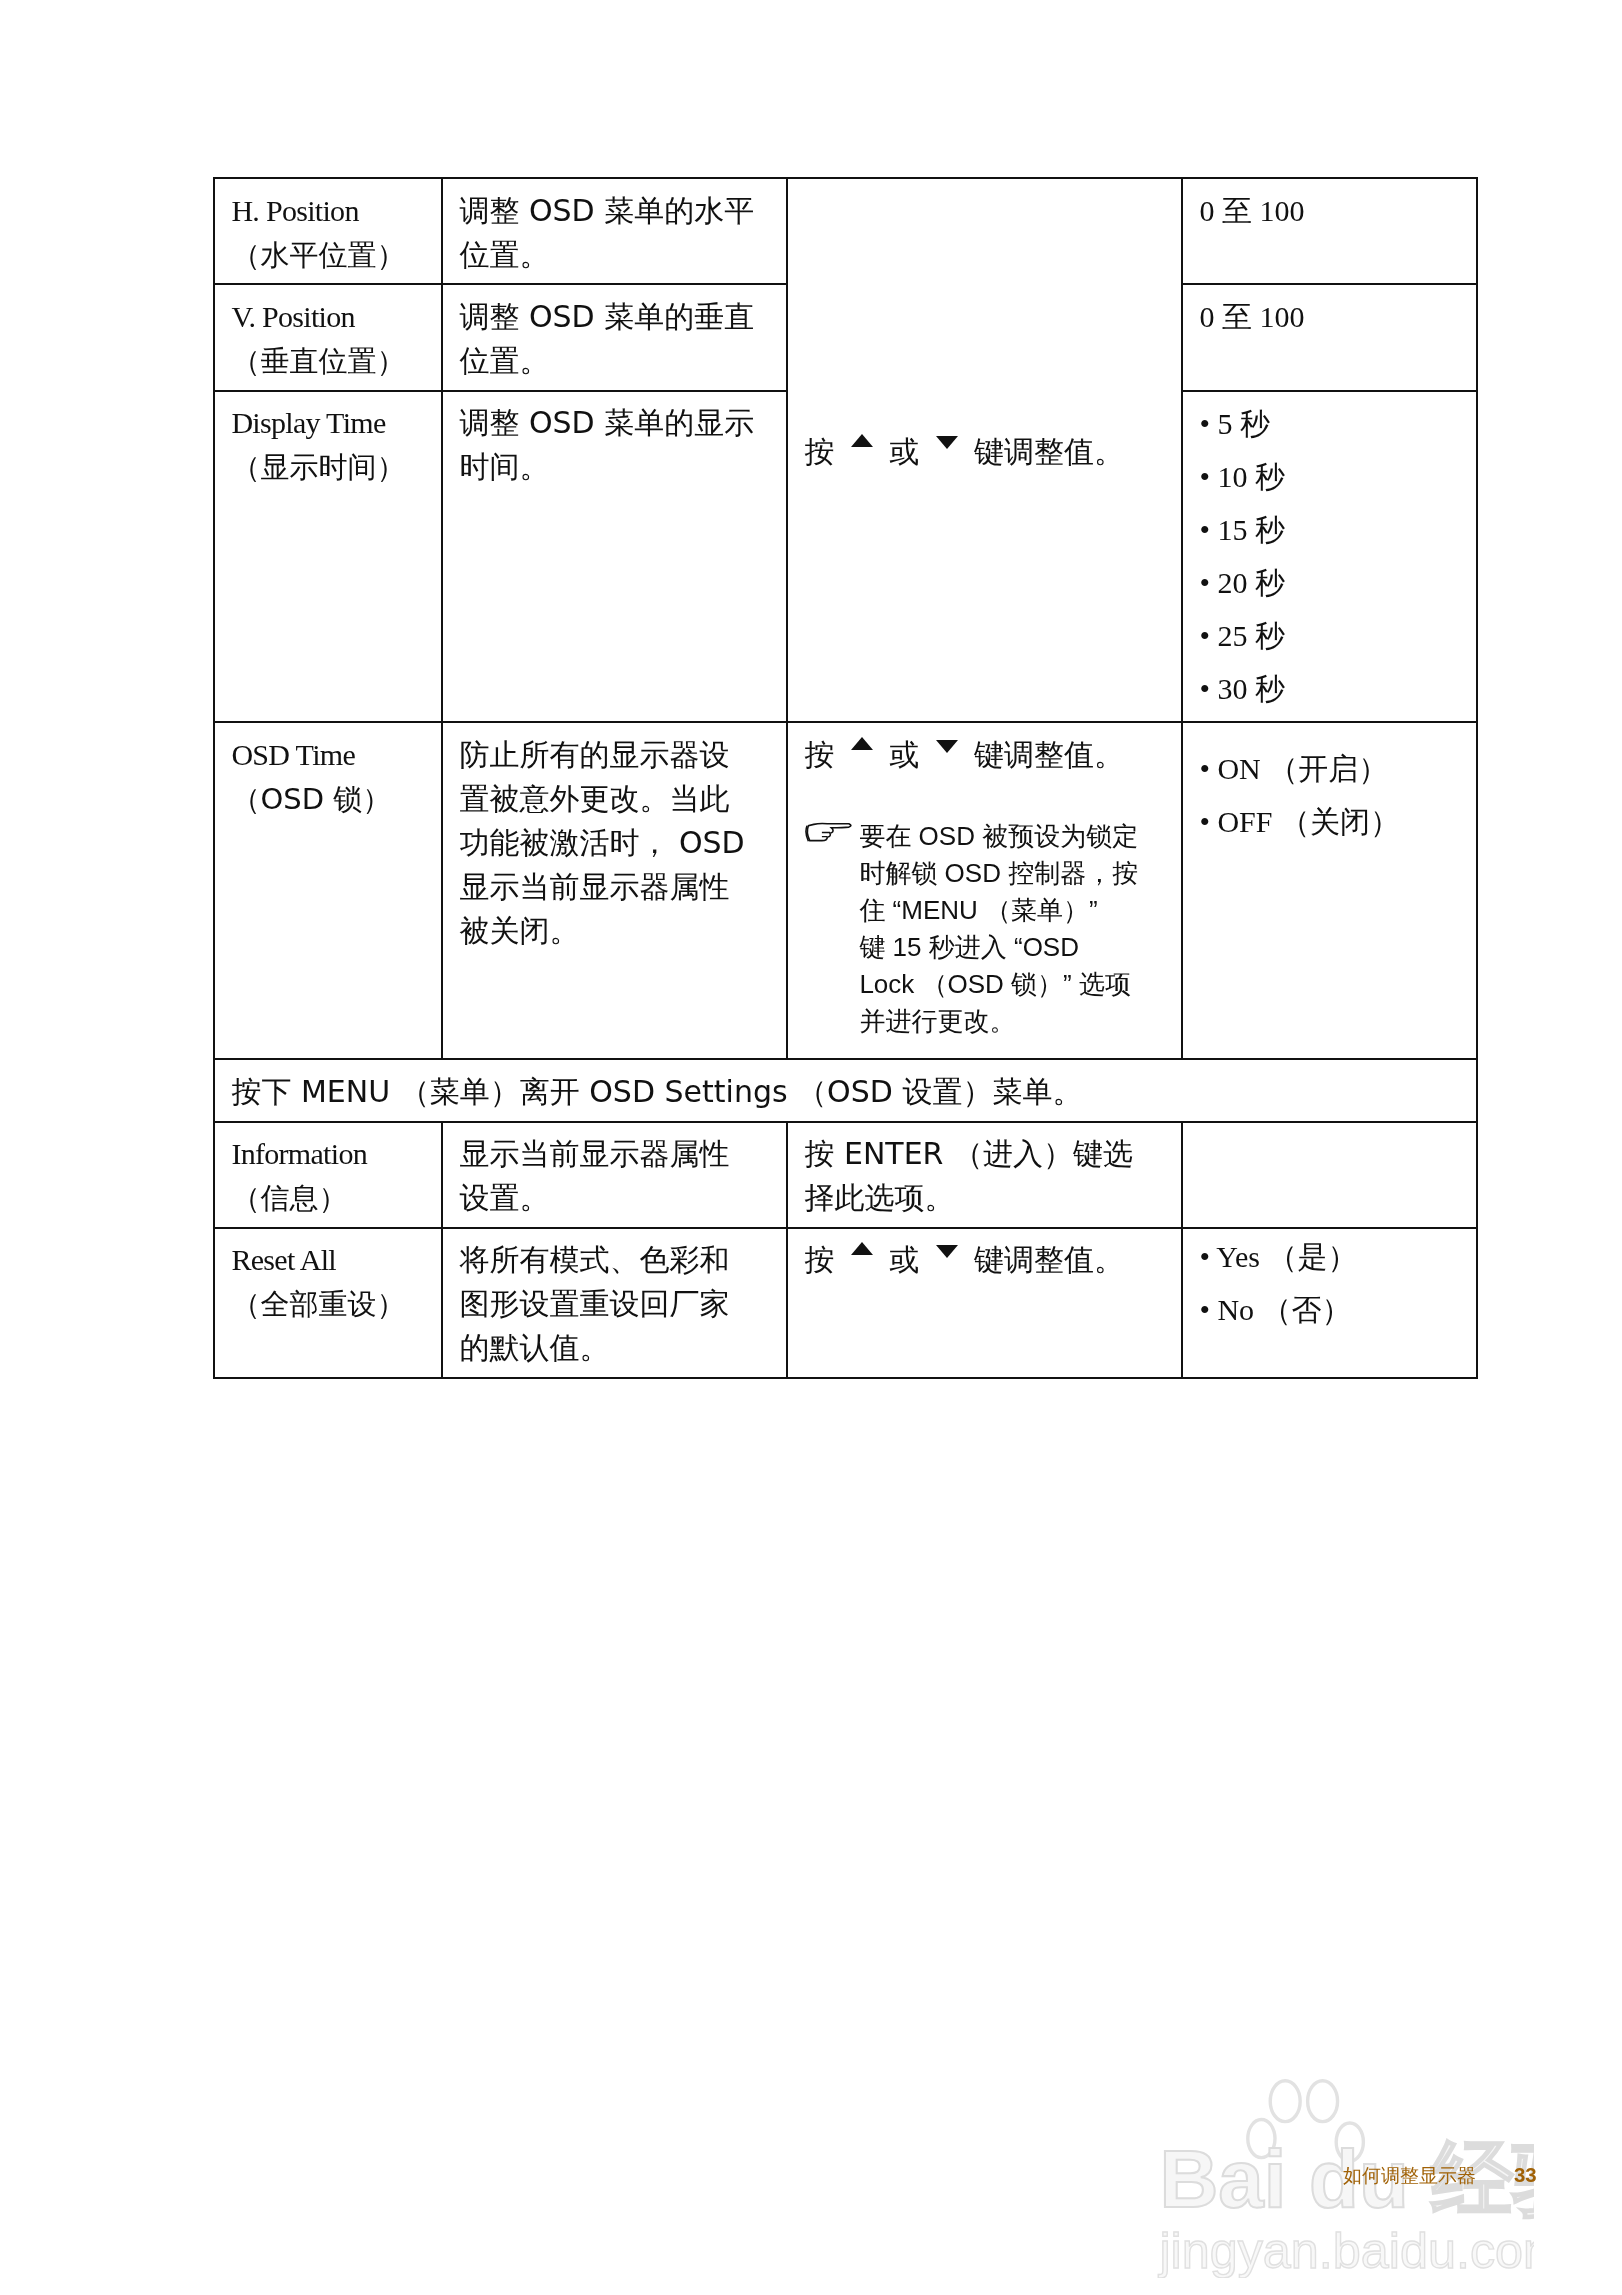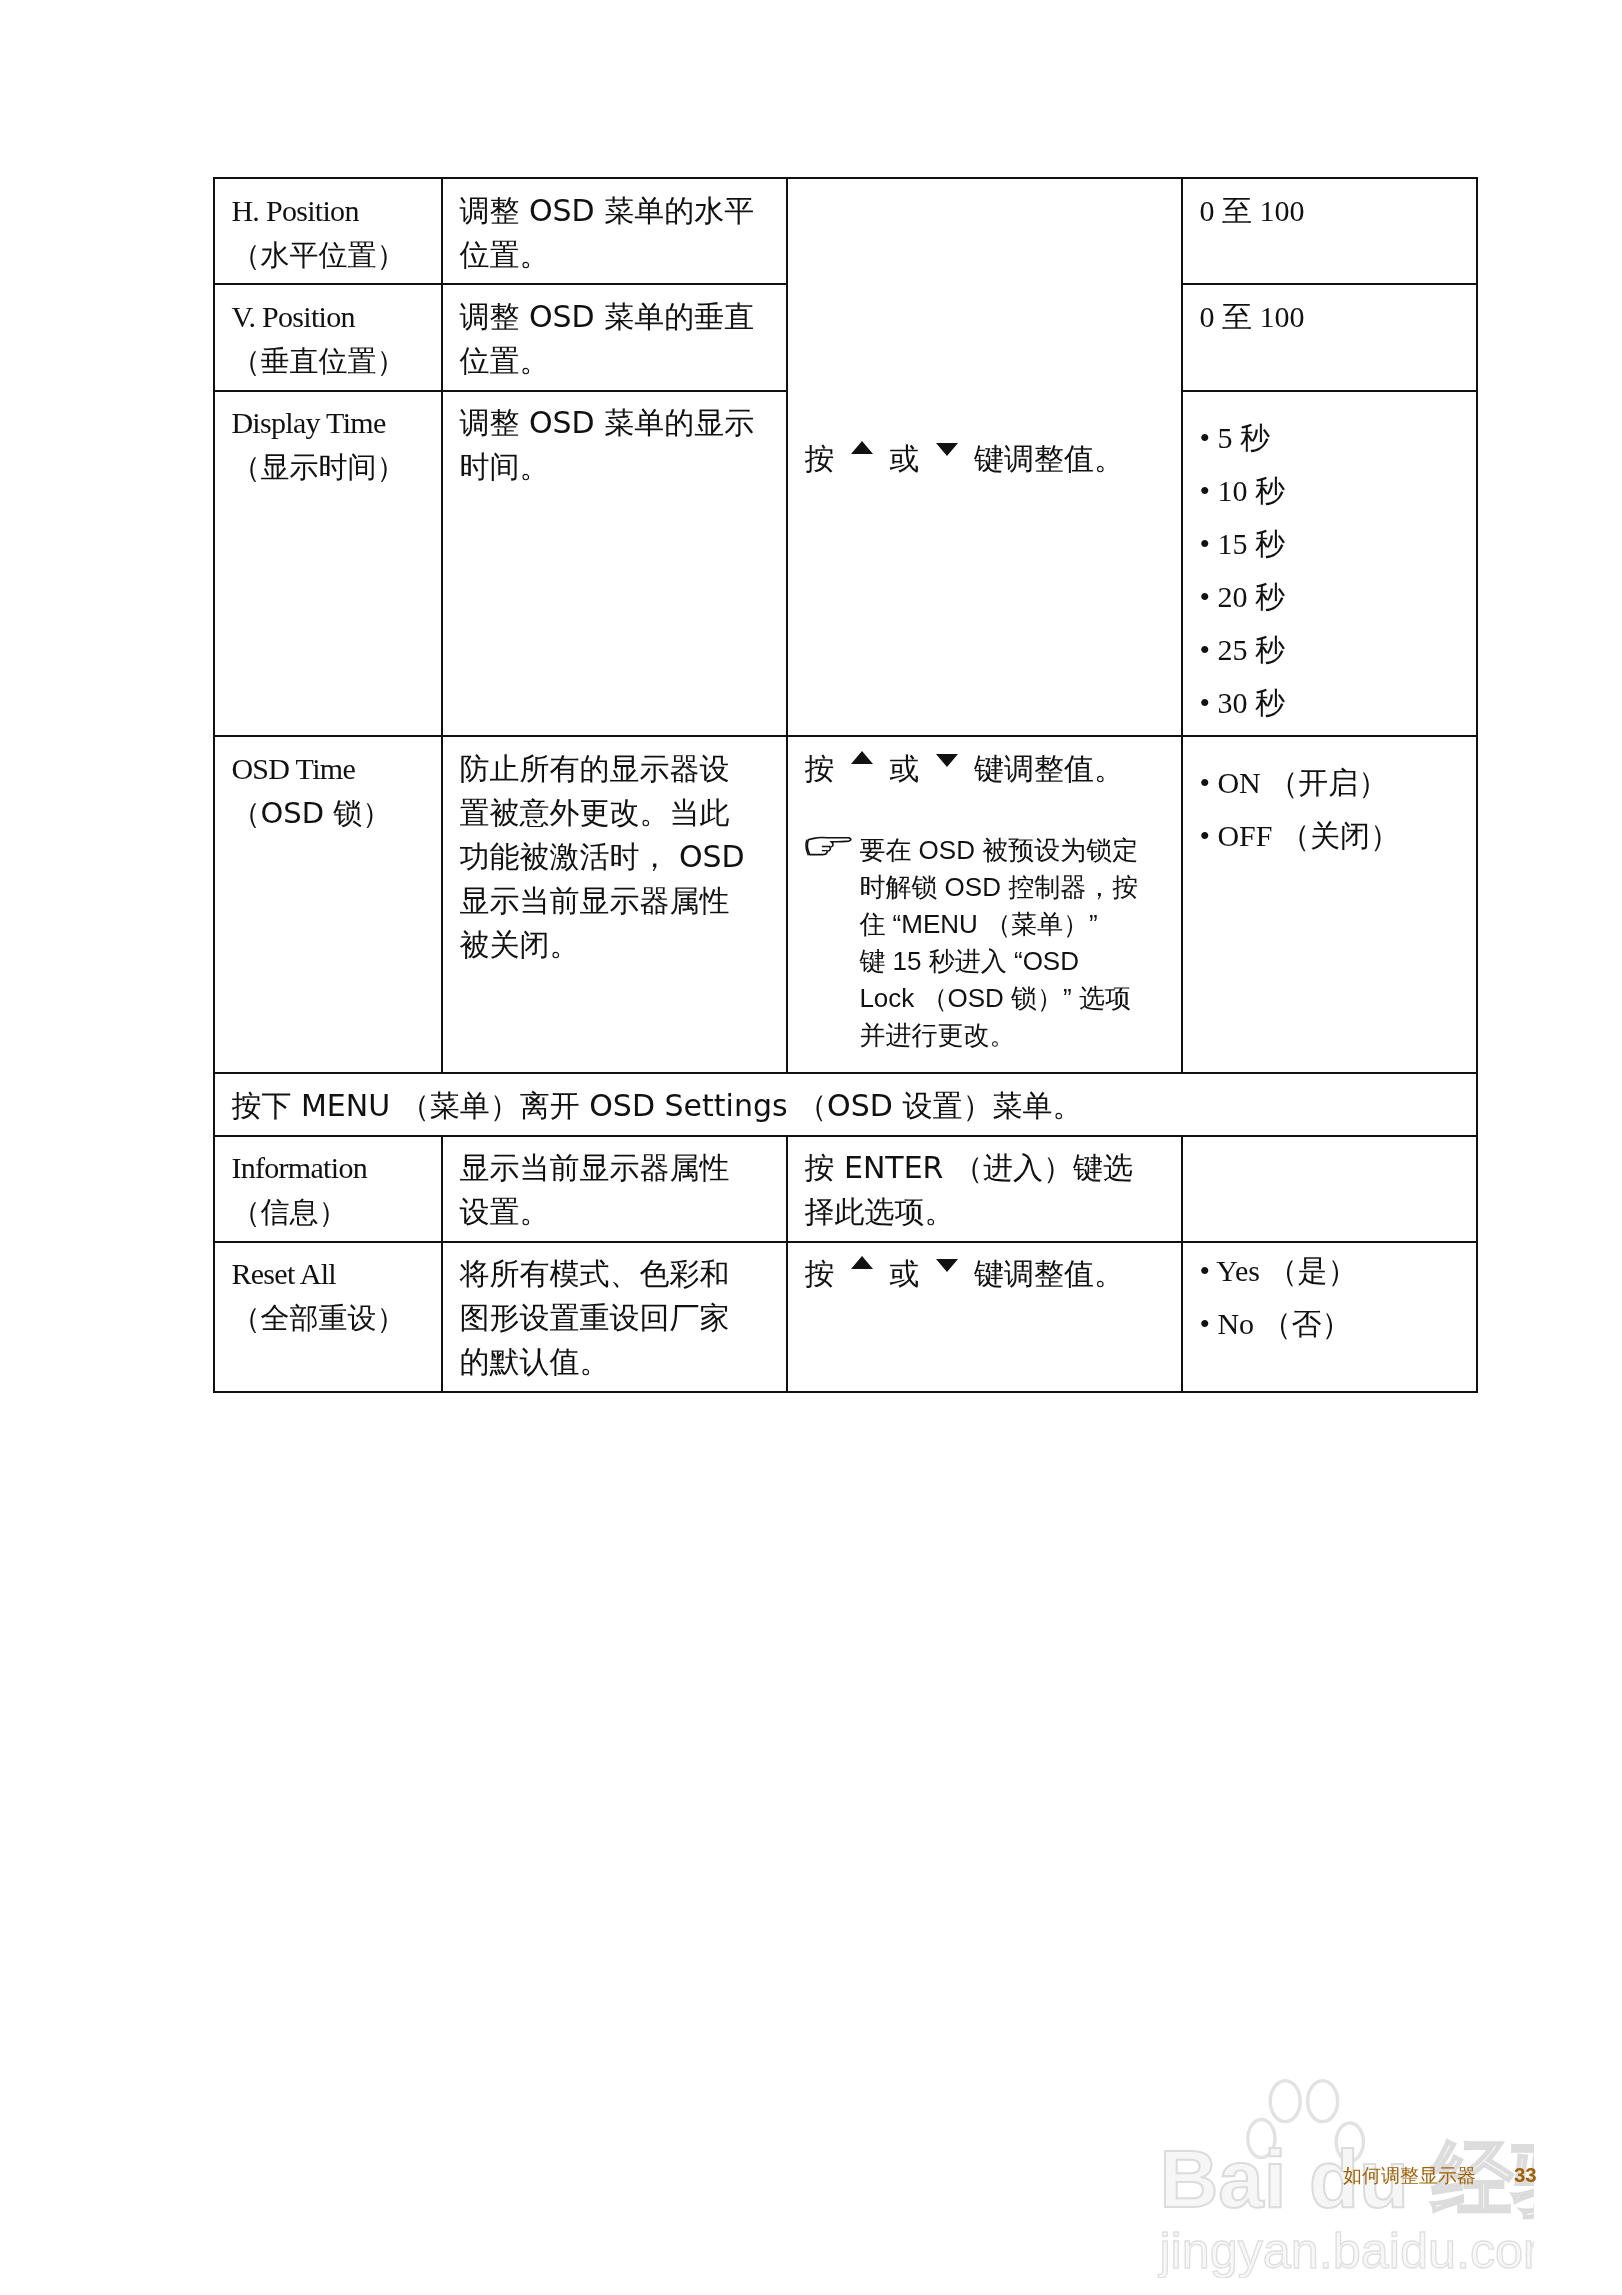--- a/index.html
+++ b/index.html
@@ -78,21 +78,21 @@
 
       <tr style="height:318px">
         <td>
           <div class="name-en">Display Time</div>
           <div class="name-zh">（显示时间）</div>
         </td>
         <td class="desc">
           <div>调整 OSD 菜单的显示</div>
           <div>时间。</div>
         </td>
-        <td style="padding-top:19px">
+        <td style="padding-top:5px">
           <span class="val-line">• 5 秒</span>
           <span class="val-line">• 10 秒</span>
           <span class="val-line">• 15 秒</span>
           <span class="val-line">• 20 秒</span>
           <span class="val-line">• 25 秒</span>
           <span class="val-line">• 30 秒</span>
         </td>
       </tr>
 
       <tr style="height:337px">

